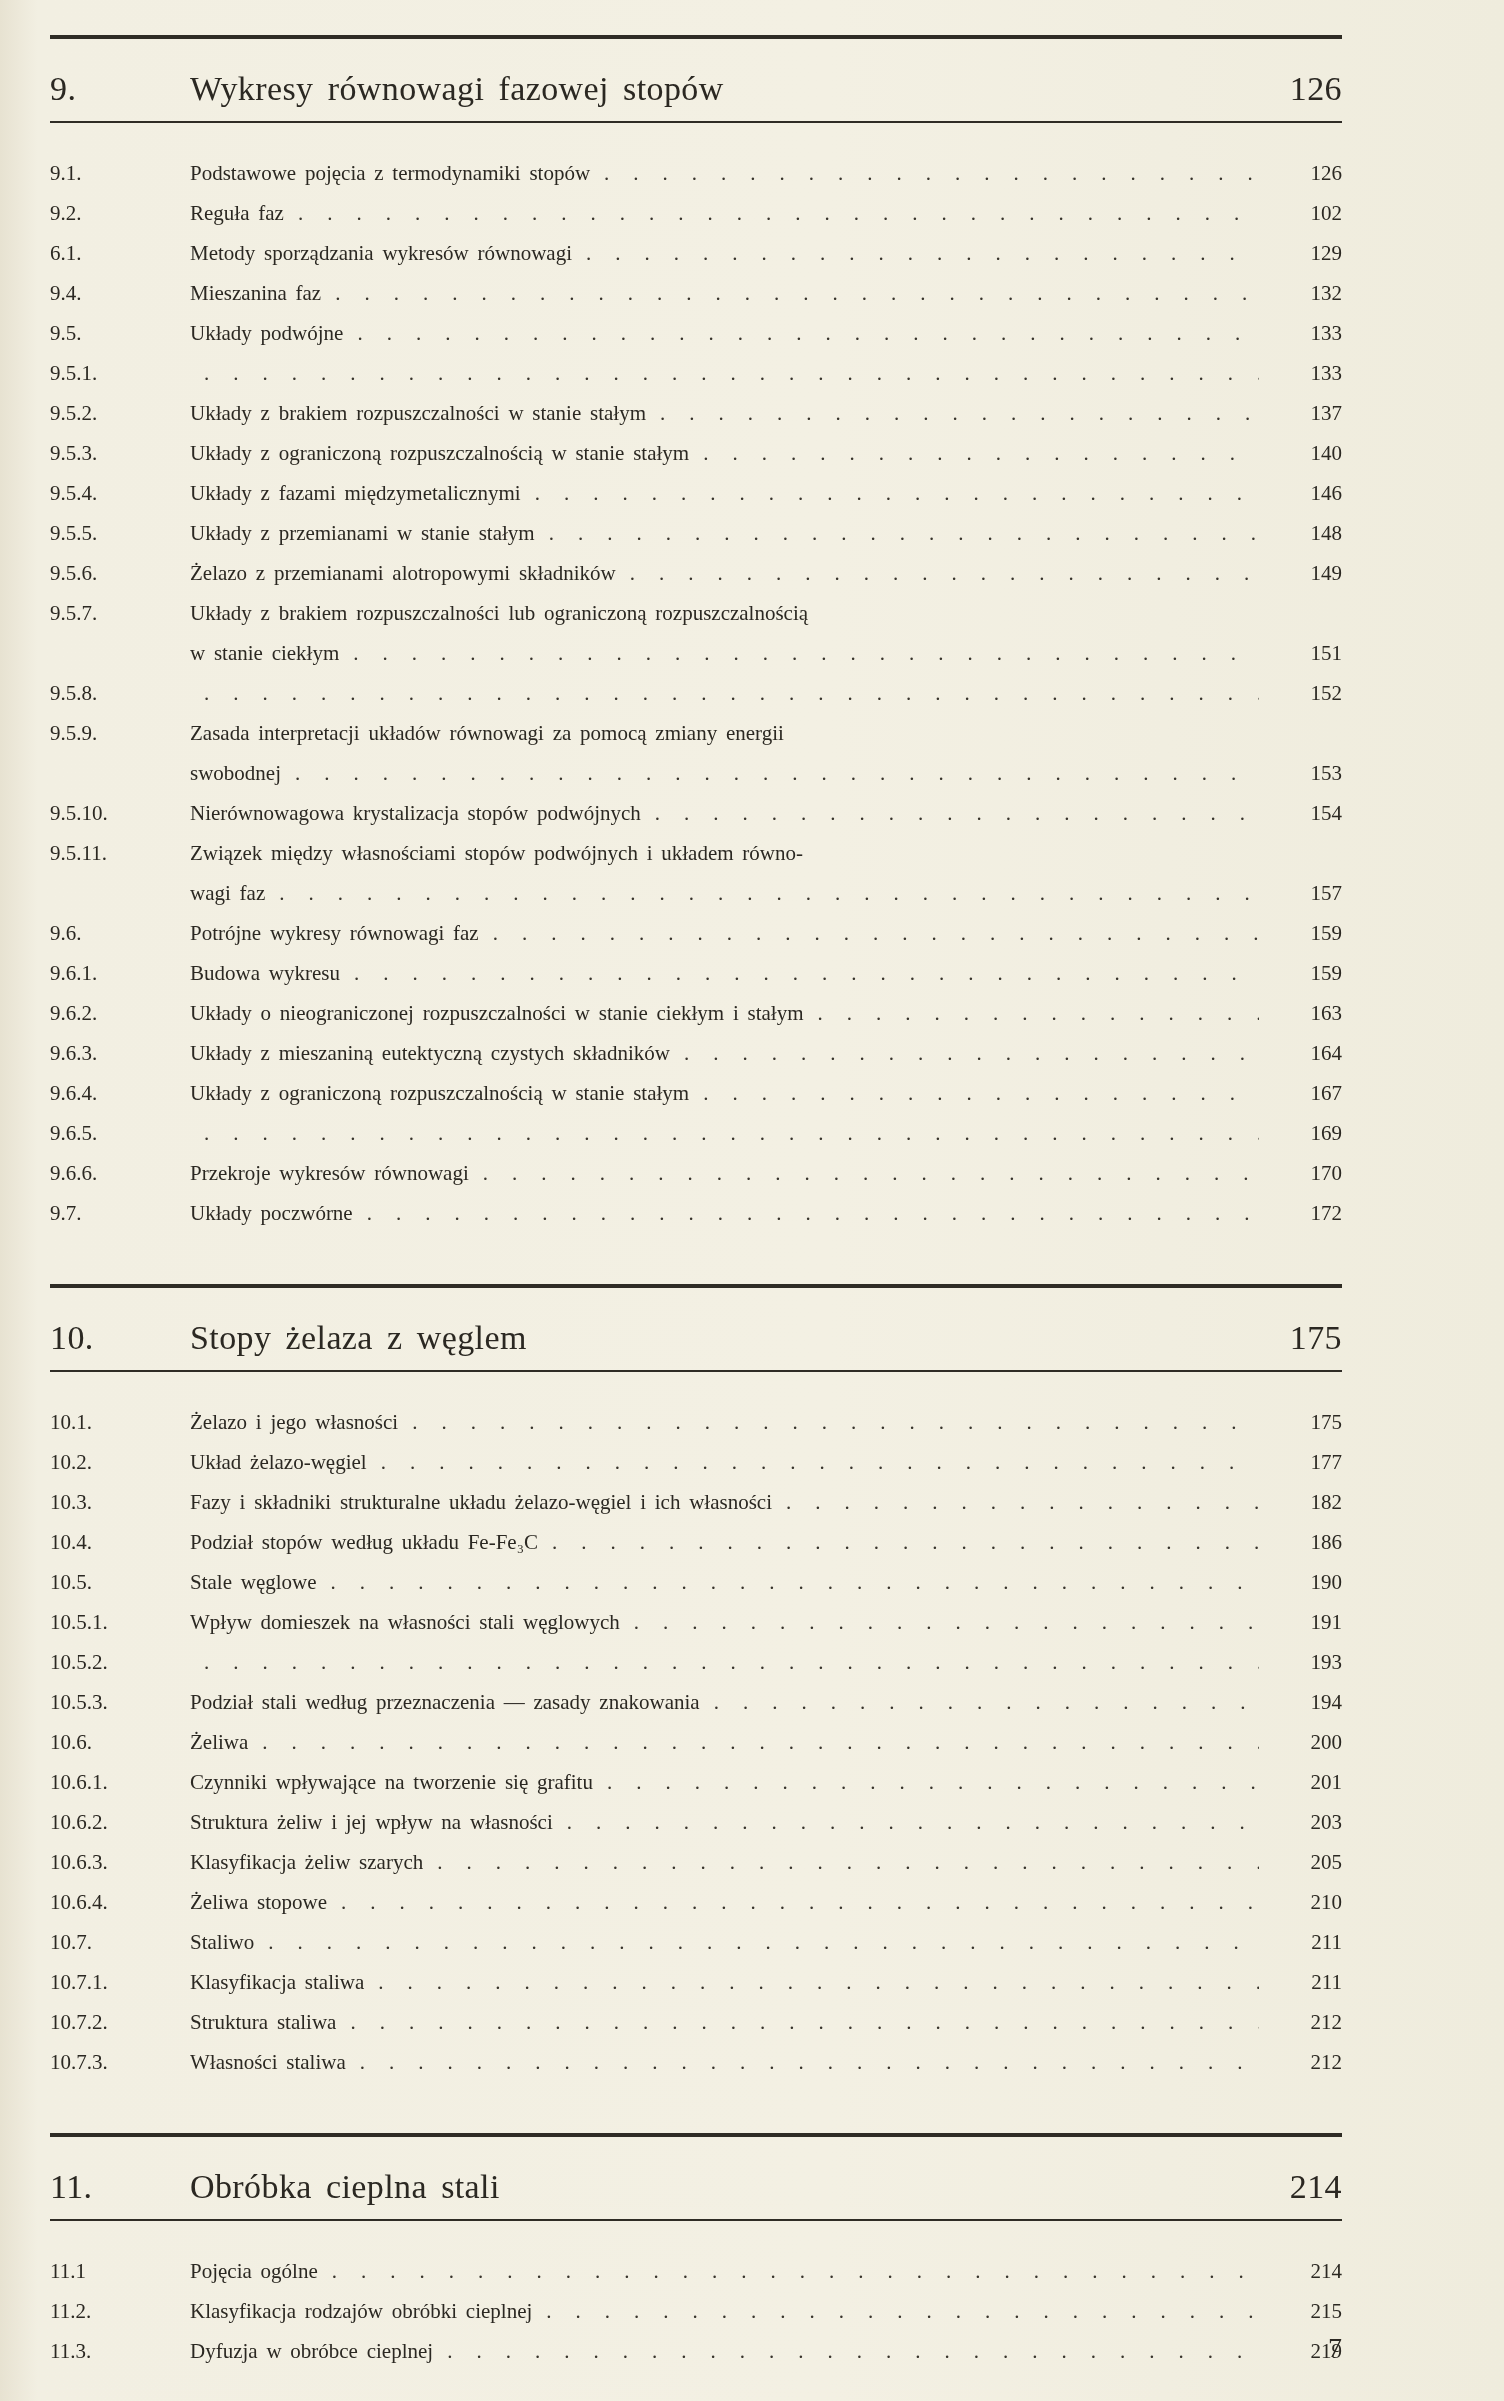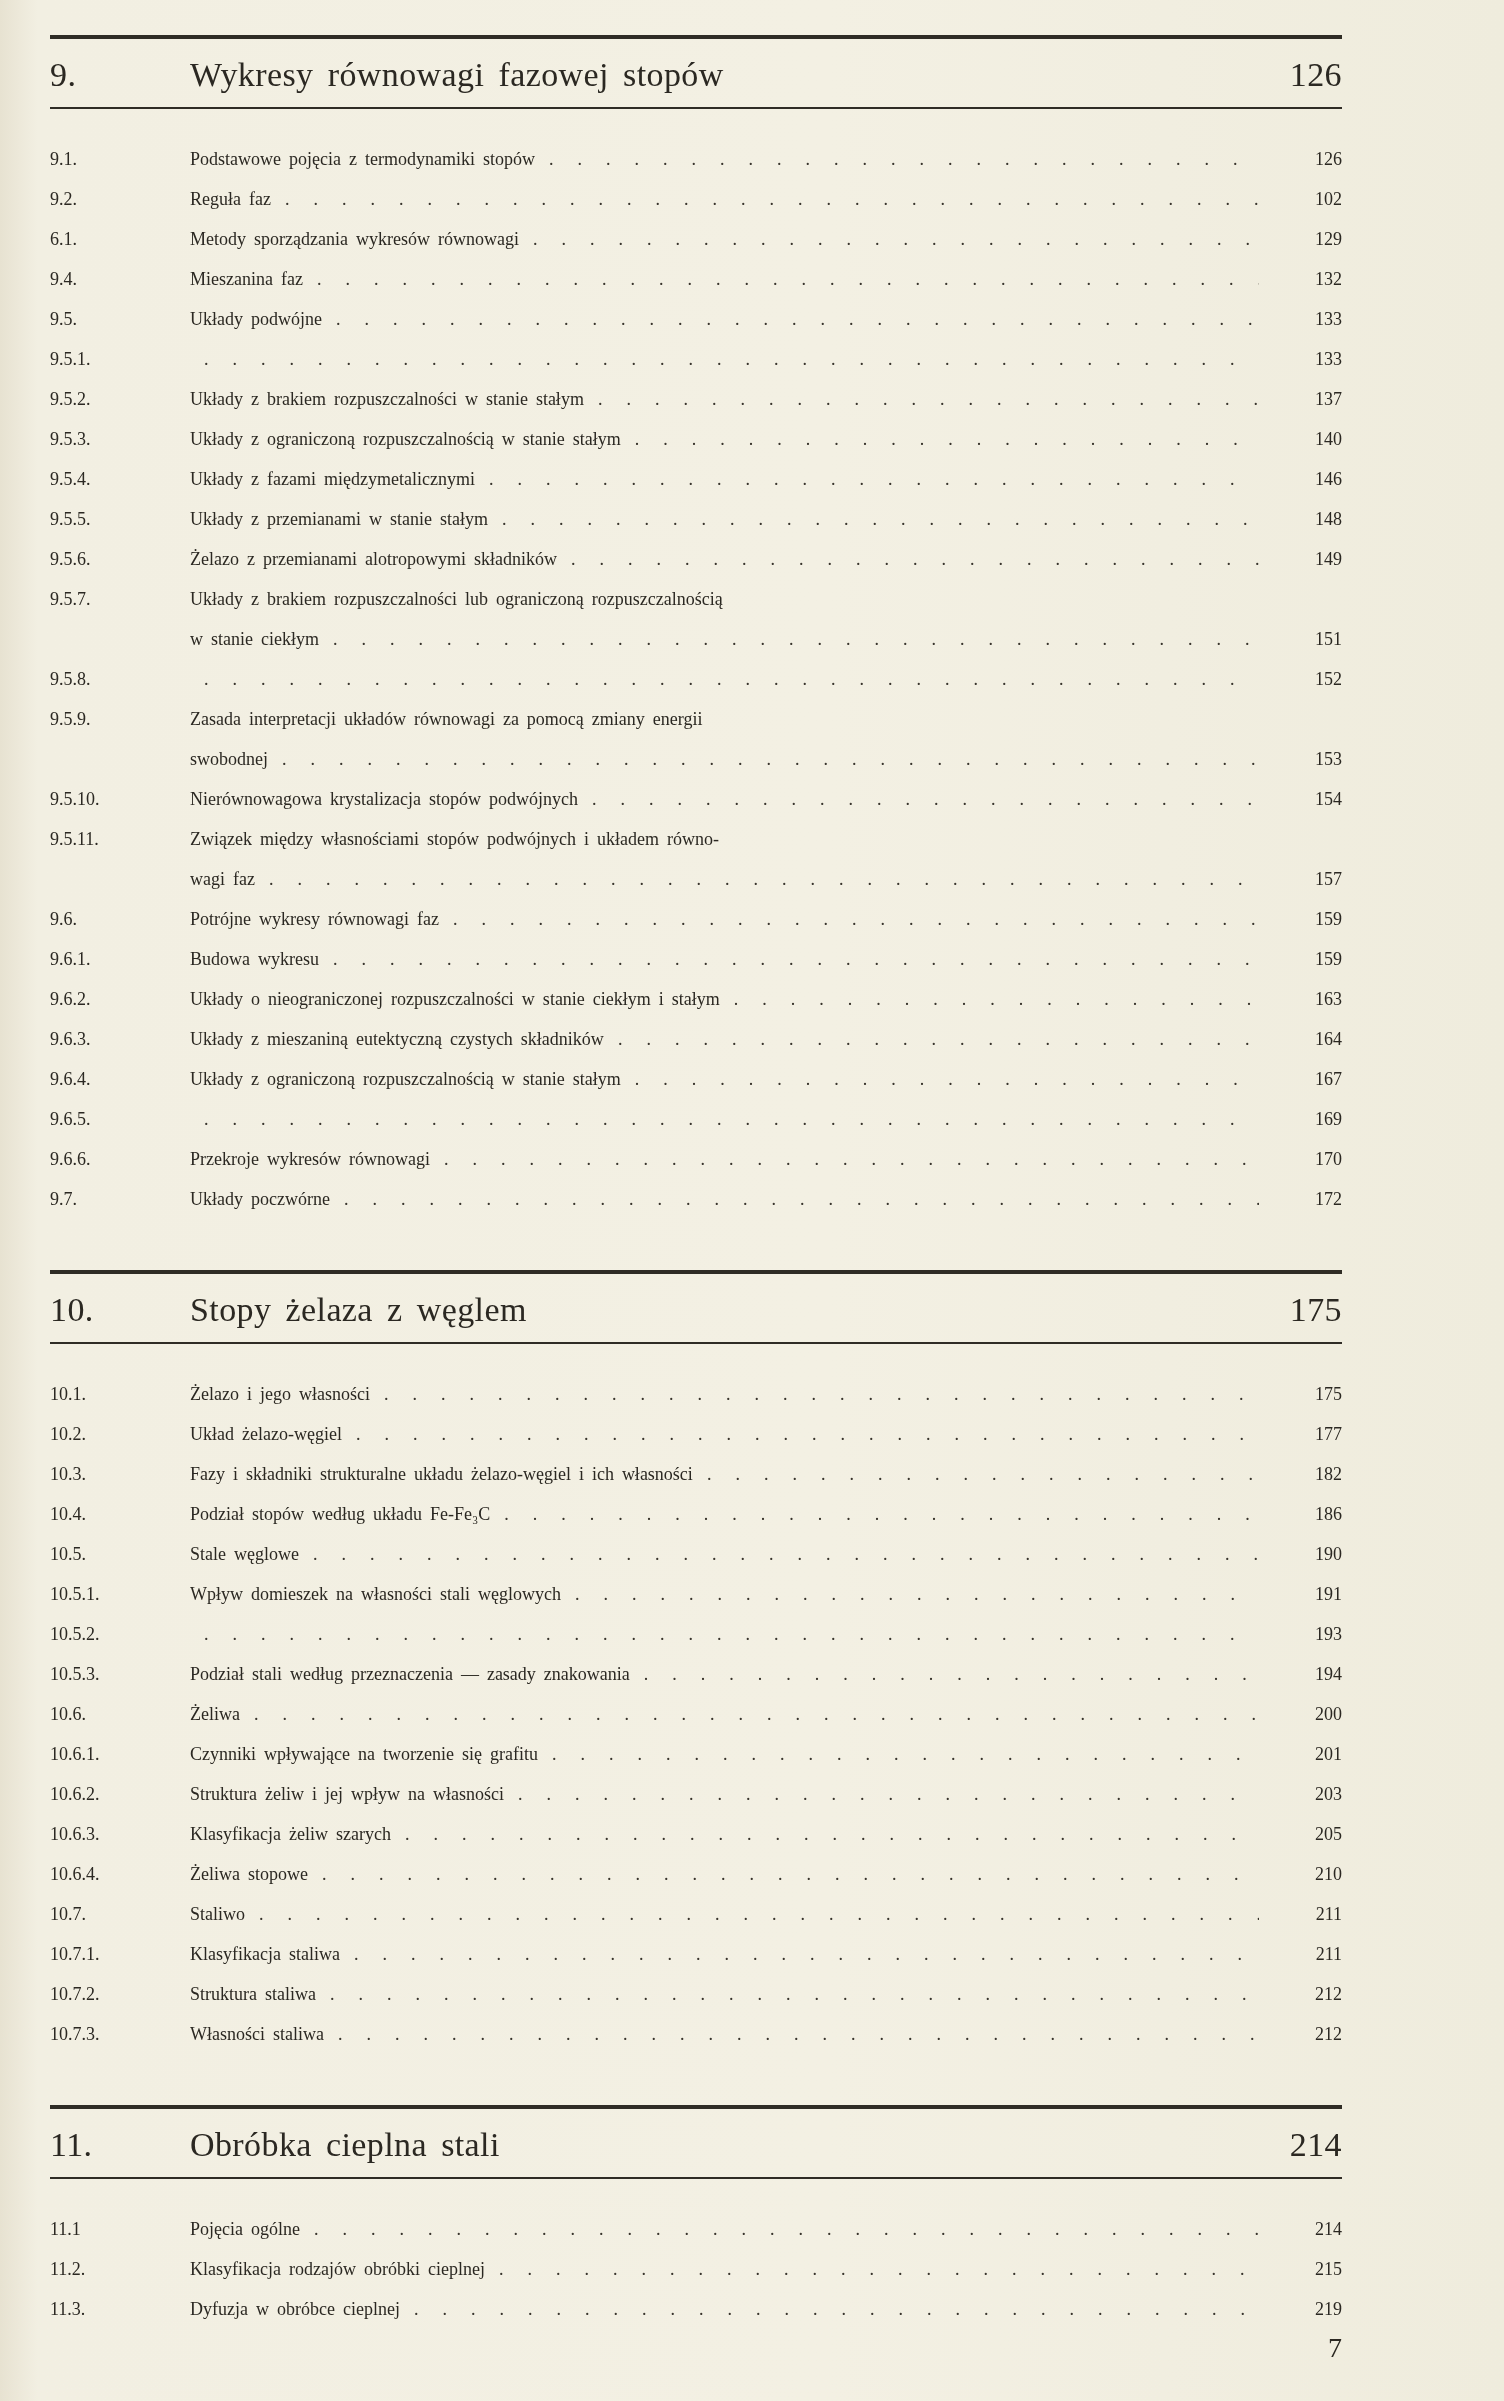--- a/index.html
+++ b/index.html
@@ -25,25 +25,25 @@
   .section-heading {
     display: flex;
     align-items: baseline;
     font-size: 34px;
     line-height: 43px;
     margin: 13.3px 0 11.5px 0;
     word-spacing: 5.3px;
     letter-spacing: 0.4px;
   }
   .s-num { flex: 0 0 140px; }
-  .s-title { flex: 1 1 auto; }
+  .s-title { flex: 1 1 auto; margin-top: 14px; }
   .s-page { flex: 0 0 98px; text-align: right; }
   .entries {
     margin-top: 30px;
-    font-size: 18px;
+    font-size: 21px;
     word-spacing: 3.5px;
   }
   .entry {
     display: flex;
     align-items: baseline;
     line-height: 40px;
   }
   .e-num { flex: 0 0 140px; }
   .e-title { flex: 0 1 auto; }
   .e-dots {

